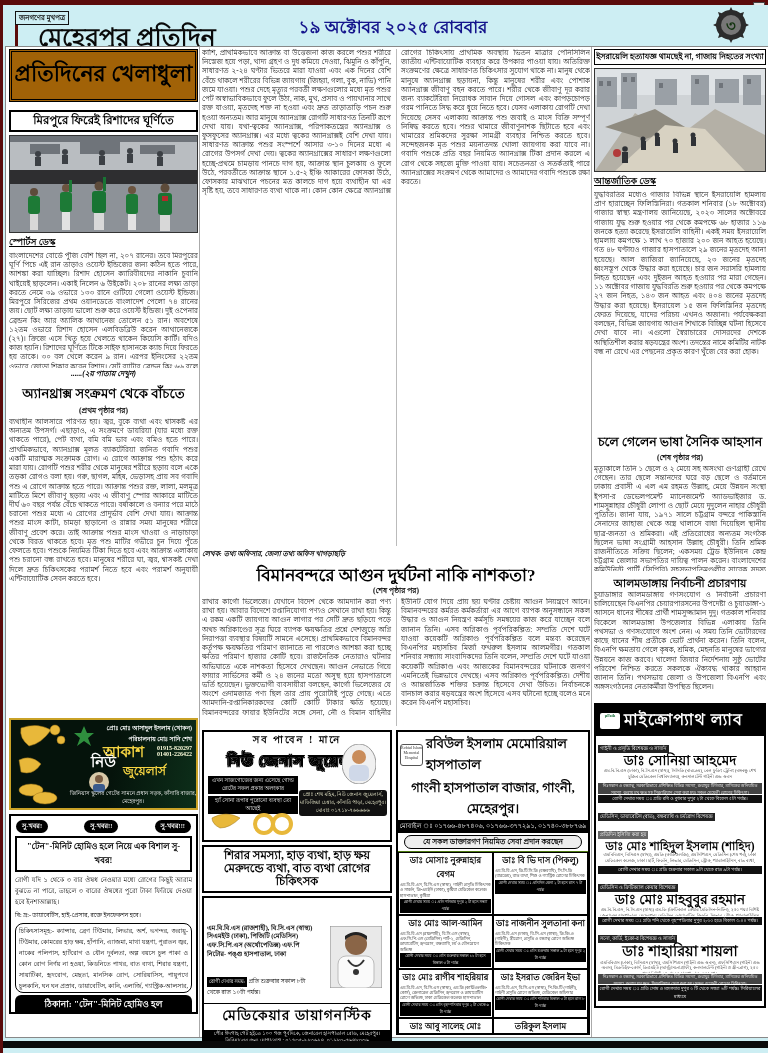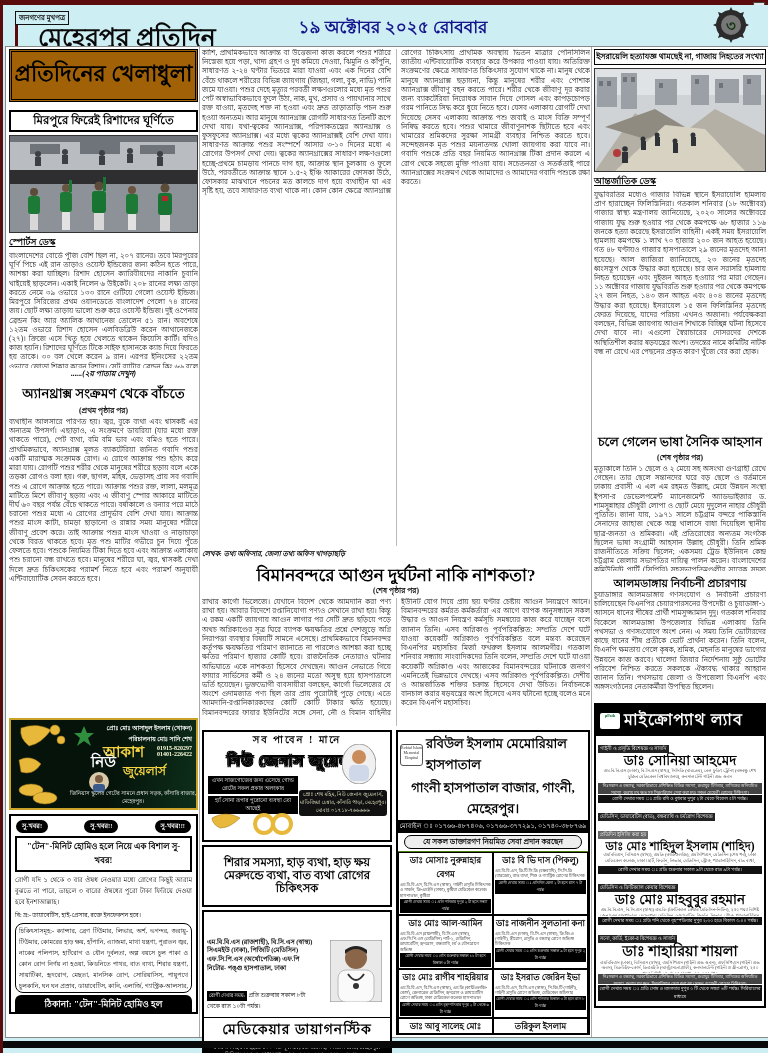--- a/index.html
+++ b/index.html
@@ -71,21 +71,21 @@
   #mid-ads-left{width:190px;}
   #mid-ads-right{width:194px;}
   
   #ad-genus{border:2px solid #000;background:#fff;position:relative;height:112px;}
   .genus-top{text-align:center;font-size:10px;font-weight:bold;letter-spacing:2px;margin-top:0;}
   .genus-title{text-align:center;font-size:15px;font-weight:bold;letter-spacing:1px;-webkit-text-stroke:.5px #000;color:#fff;text-shadow:1px 1px 0 #000,-1px 1px 0 #000,1px -1px 0 #000,-1px -1px 0 #000;}
   .genus-box{background:#000;color:#fff;font-size:5.5px;text-align:center;width:88px;padding:1px;margin:2px 0 0 4px;}
   .genus-contact{position:absolute;right:3px;top:58px;width:86px;background:#111;color:#ffd;font-size:5.2px;text-align:center;padding:1px;border-radius:3px;}
   .genus-port{position:absolute;right:14px;top:12px;}
   
-  #ad-spec{border:2px solid #000;margin-top:3px;text-align:center;font-size:11.5px;font-weight:bold;padding:9px;line-height:1.15;}
+  #ad-spec{border:2px solid #000;margin-top:3px;text-align:center;font-size:11.5px;font-weight:bold;padding:2px;line-height:1.15;}
   #ad-belal{border:2px solid #000;margin-top:3px;position:relative;height:150px;background:#fff;}
   .belal-name{font-size:16px;font-weight:bold;text-align:center;margin-top:2px;-webkit-text-stroke:.3px #000;}
   .belal-deg{position:absolute;left:3px;top:26px;width:108px;font-size:6.4px;font-weight:bold;line-height:1.35;}
   .belal-sched{position:absolute;left:3px;top:78px;width:112px;font-size:6px;}
   .belal-sched .lbl{background:#000;color:#fff;padding:1px 2px;font-size:5px;display:inline-block;}
   .belal-port{position:absolute;right:8px;top:28px;}
   .belal-clinic{position:absolute;left:0;bottom:16px;width:100%;text-align:center;font-size:14px;font-weight:bold;letter-spacing:1px;border-top:1px solid #000;}
   .belal-foot{position:absolute;left:0;bottom:0;width:100%;background:#000;color:#fff;font-size:5.2px;text-align:center;line-height:1.3;}
   
   #ad-robiul{border:2px solid #000;background:#fff;height:305px;position:relative;font-family:"Liberation Serif",serif;}

